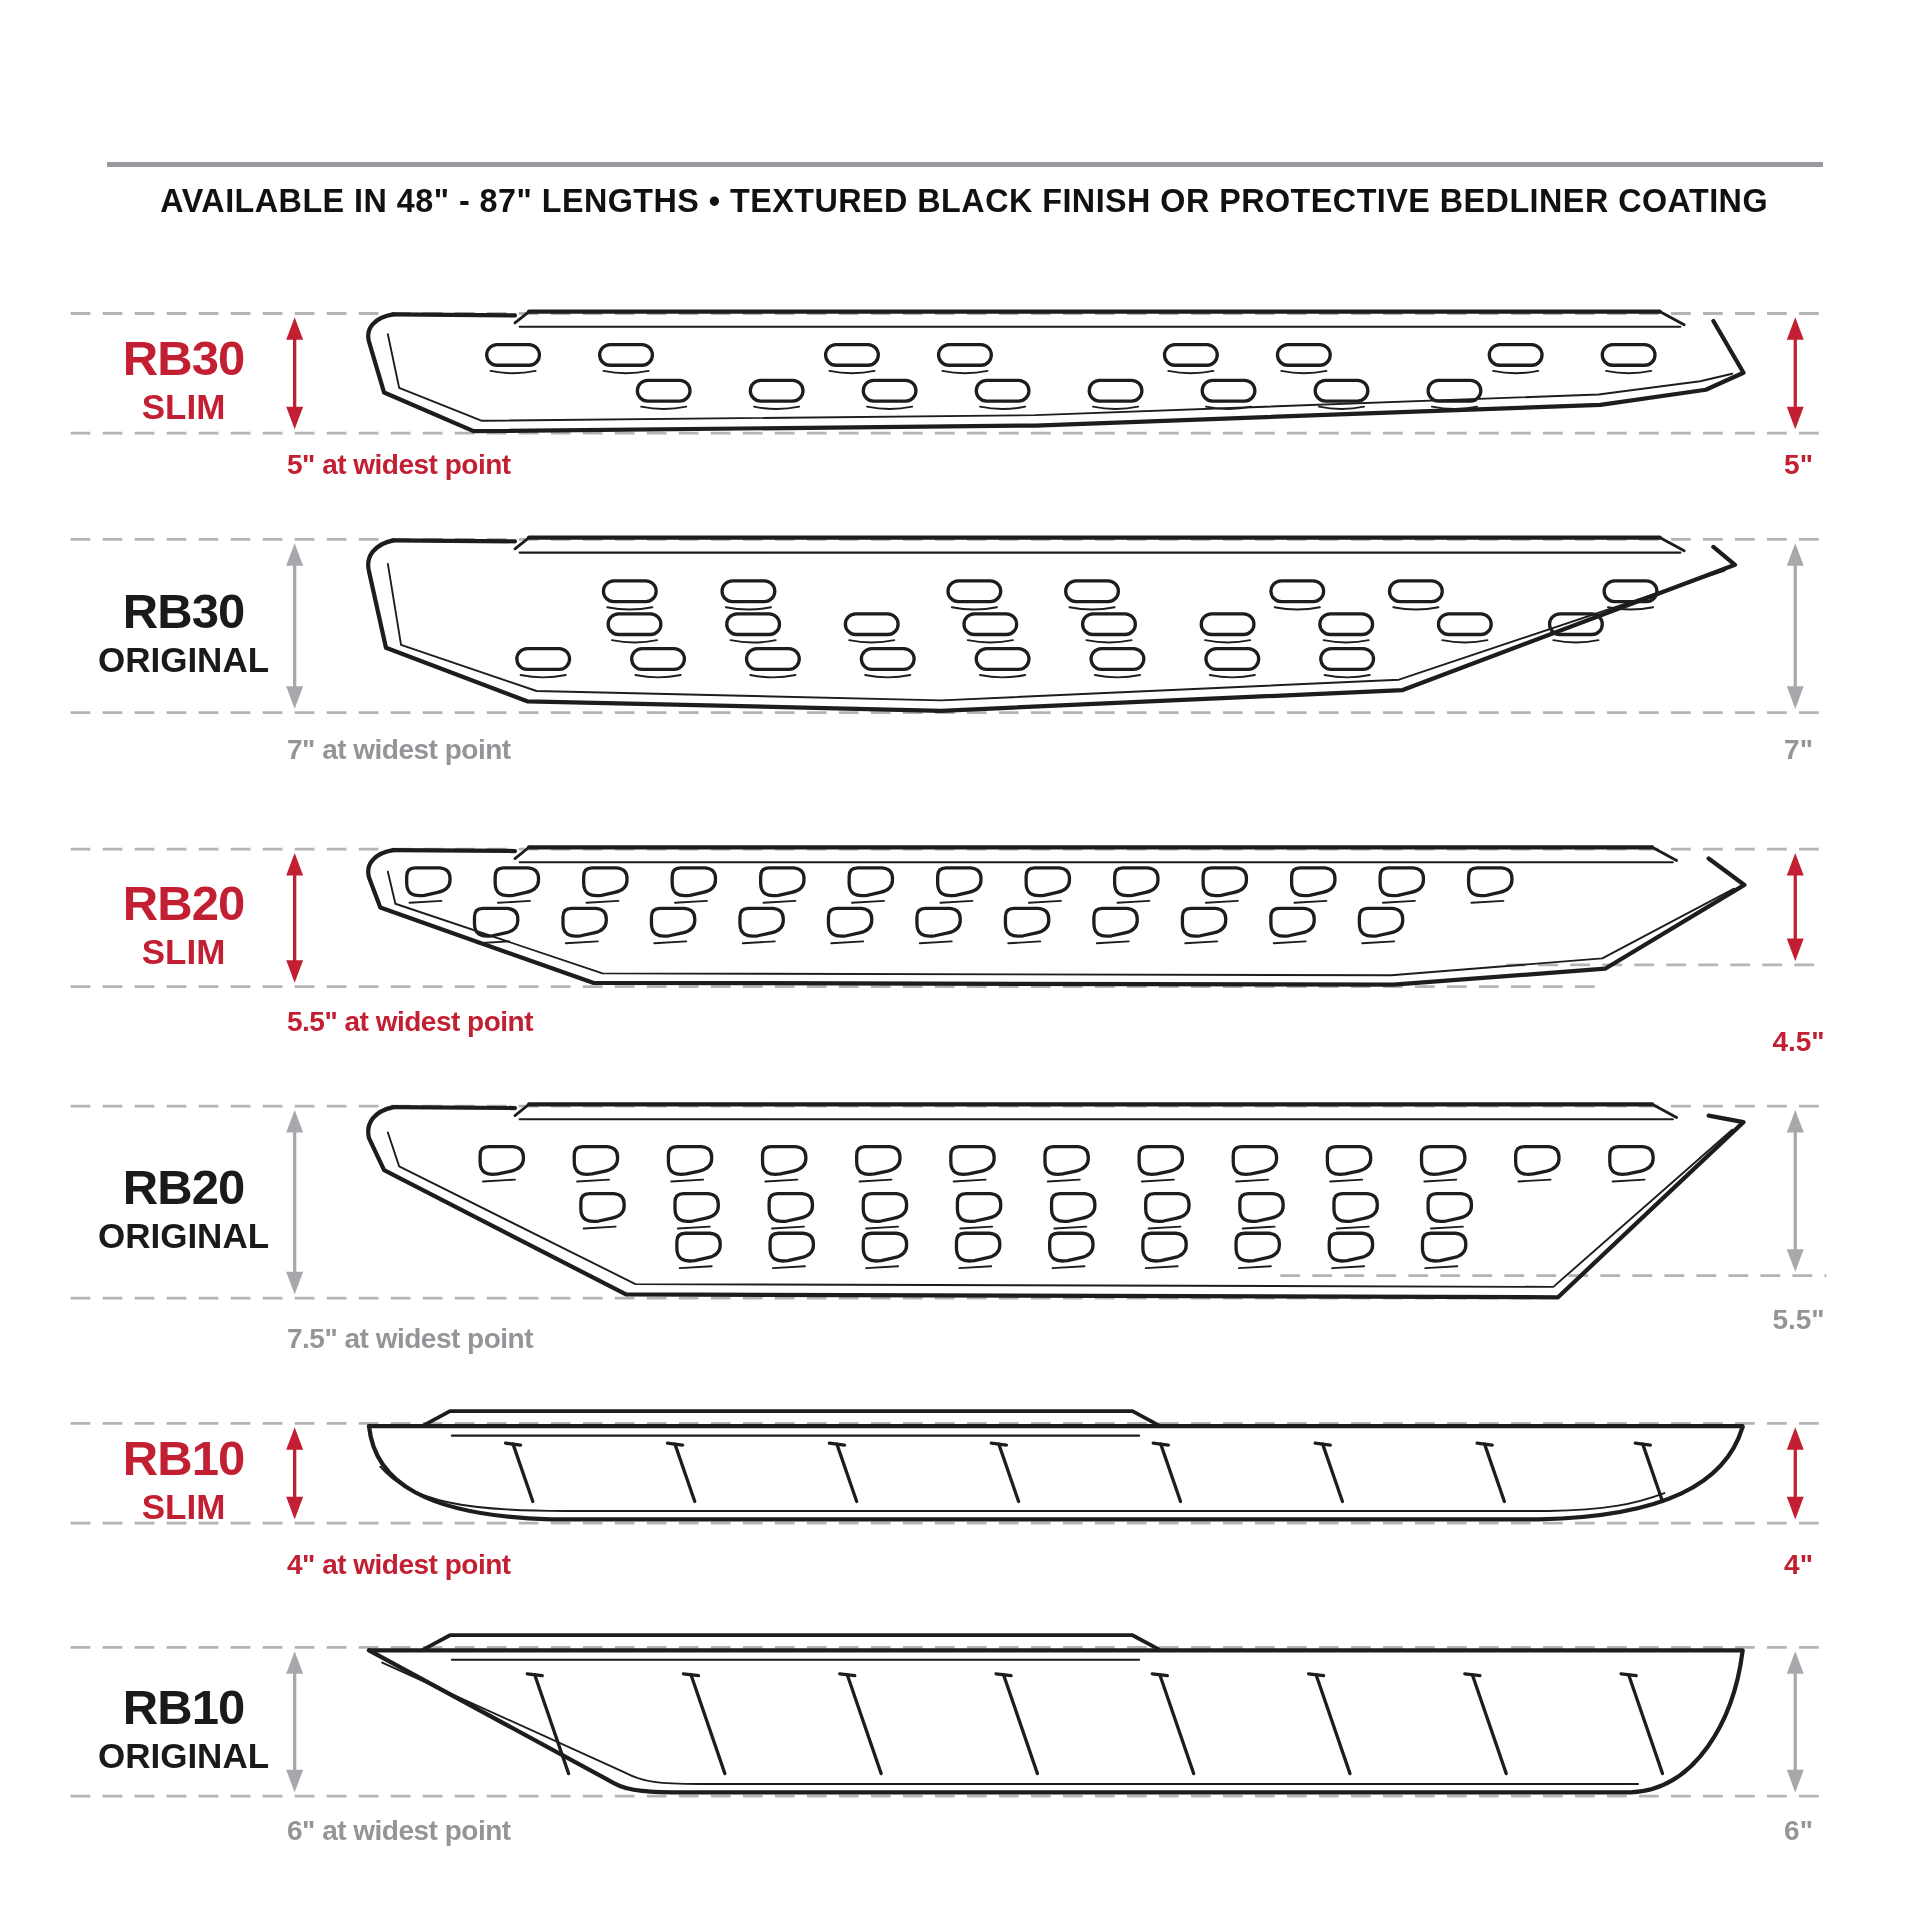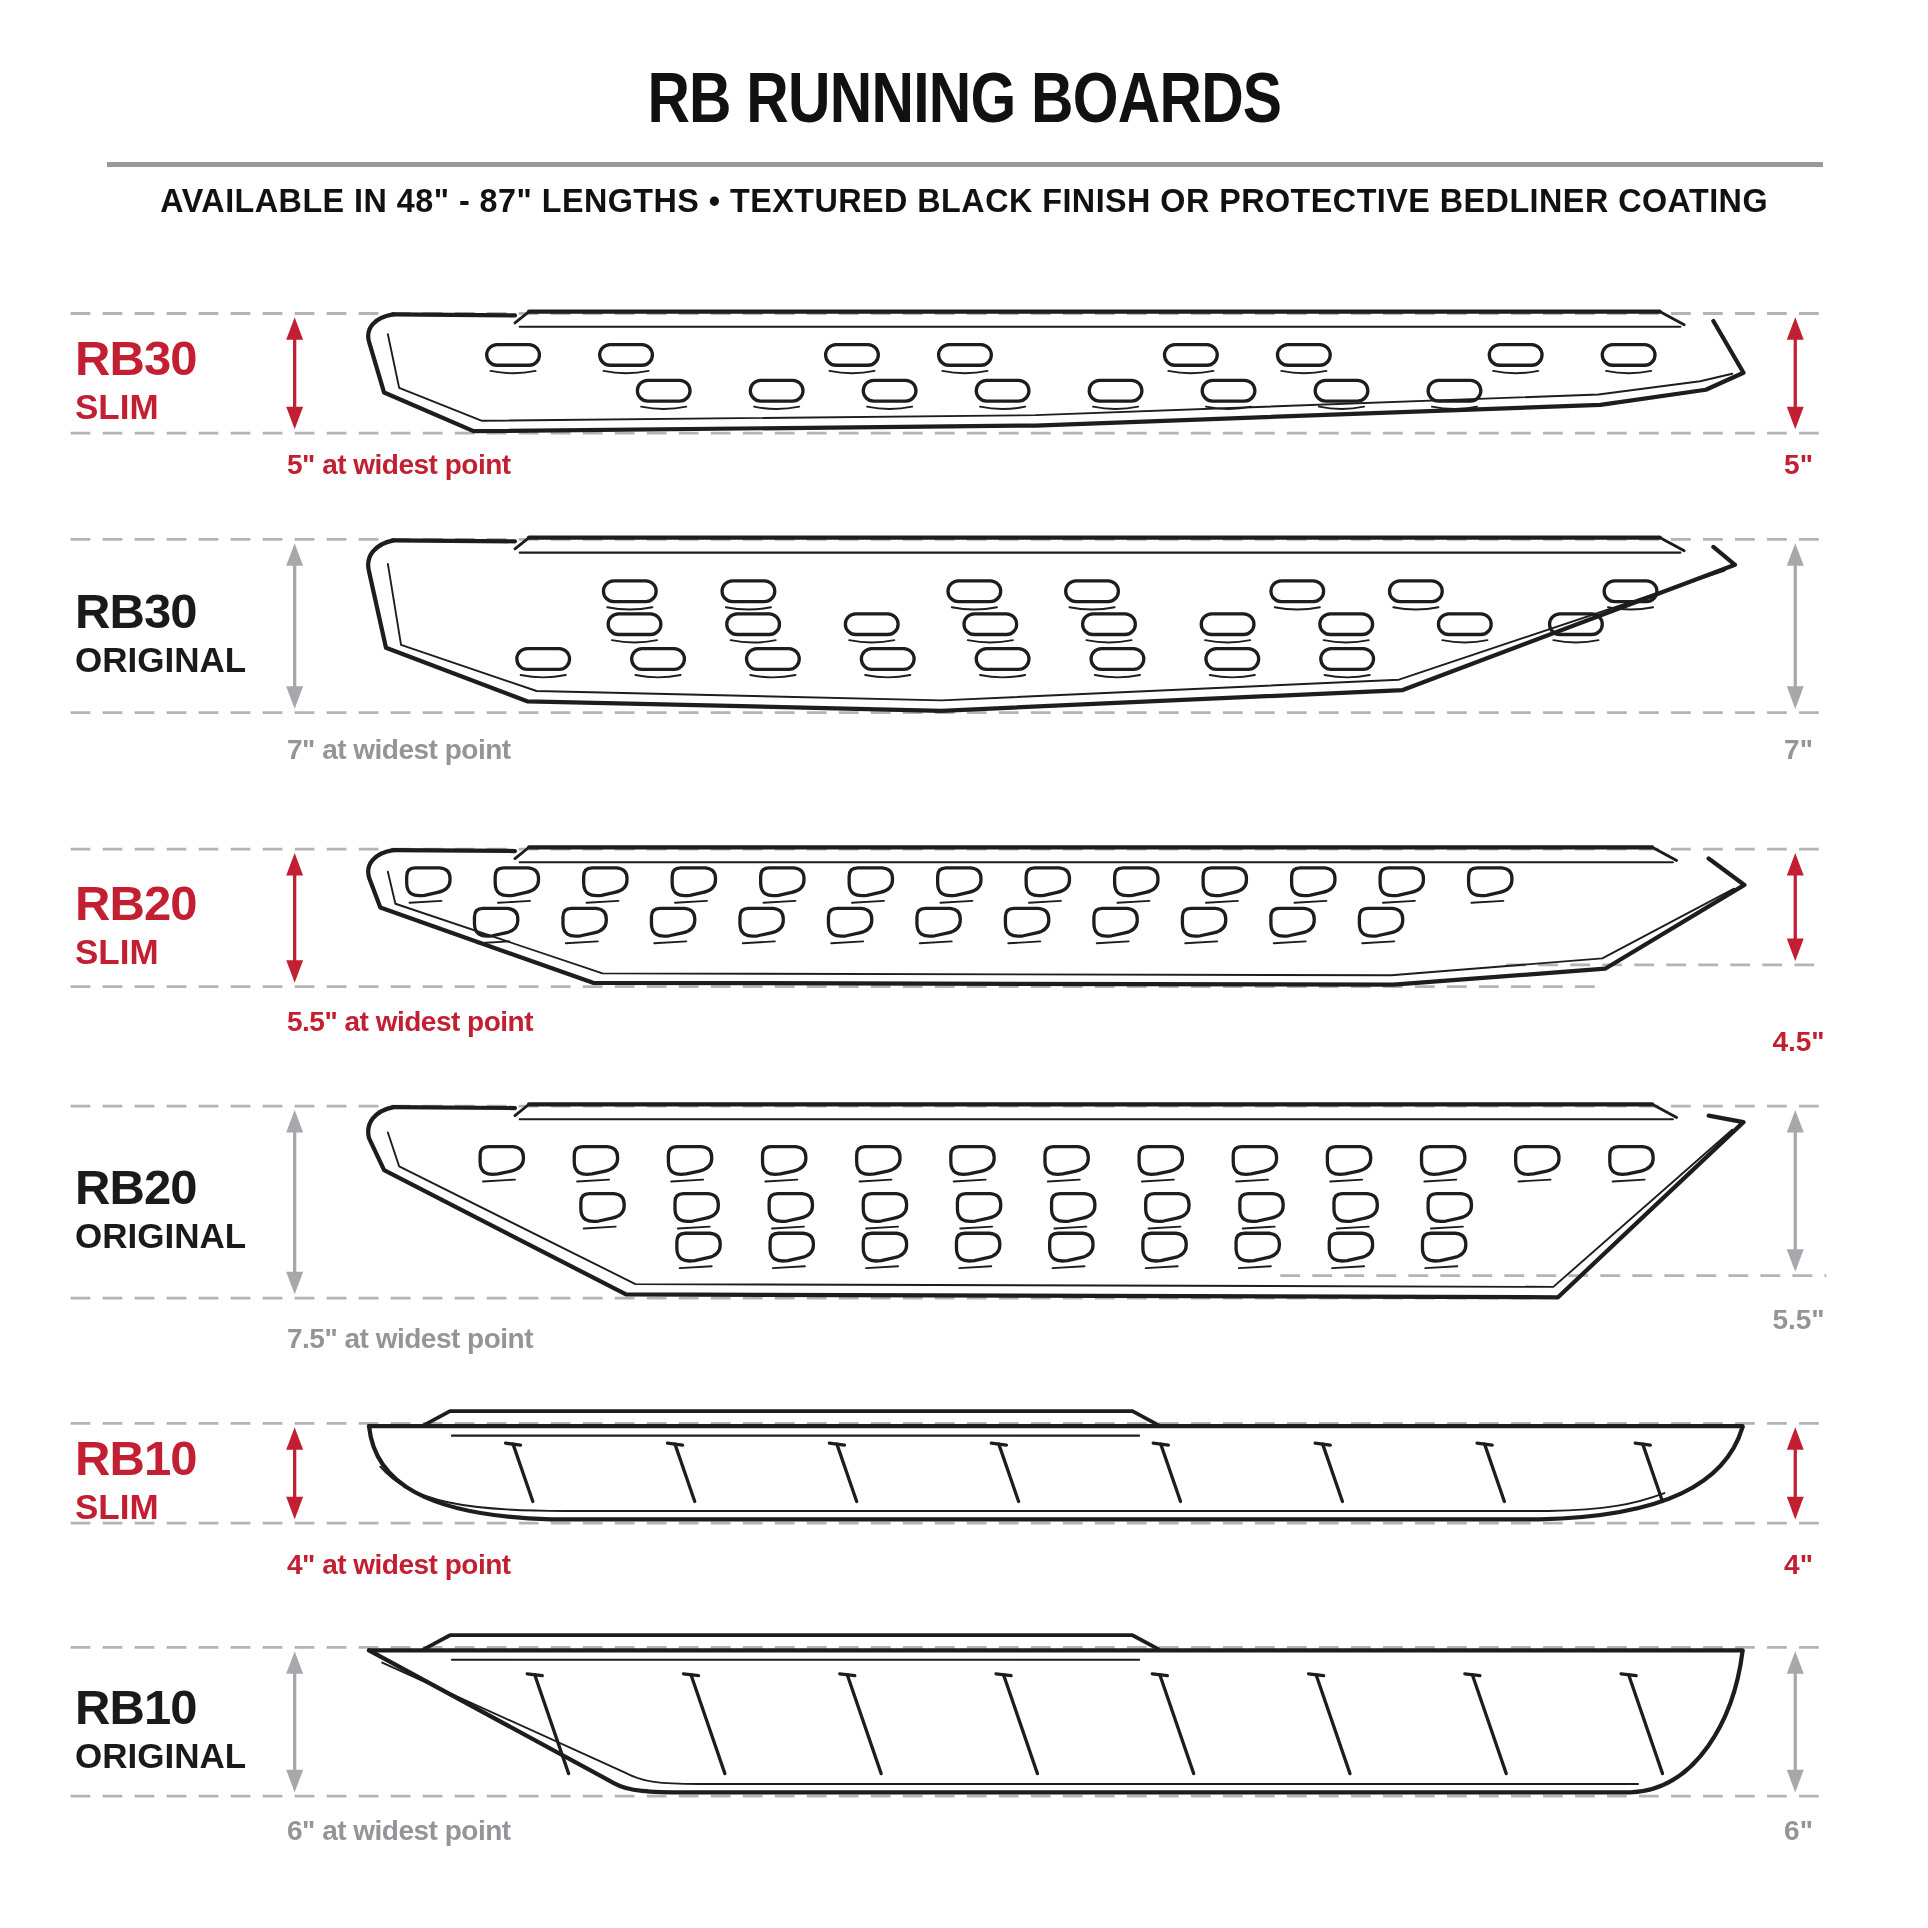--- a/index.html
+++ b/index.html
@@ -7,31 +7,30 @@
           font-family:"Liberation Sans", sans-serif;}
   .title{position:absolute;top:58px;left:0;width:1928px;text-align:center;white-space:nowrap;}
   .title span{display:inline-block;font-size:70px;font-weight:800;letter-spacing:-0.9px;
           color:#111;transform:scaleX(0.84);transform-origin:center;}
   .rule{position:absolute;top:162px;left:107px;width:1716px;height:4.7px;background:#98999c;}
   .subtitle{position:absolute;top:181px;left:0;width:1928px;text-align:center;white-space:nowrap;}
   .subtitle span{display:inline-block;font-size:34px;font-weight:700;letter-spacing:0.5px;
           color:#111;transform:scaleX(0.95);transform-origin:center;}
   svg#diagram{position:absolute;left:0;top:0;}
   .spec-row{position:absolute;left:0;top:0;width:0;height:0;}
-  .model-label{position:absolute;width:217px;line-height:1;}
+  .model-label{position:absolute;width:217px;text-align:center;line-height:1;}
   .model-name{font-size:49px;font-weight:800;letter-spacing:-0.9px;}
   .variant-name{font-size:35px;font-weight:700;margin-top:5.6px;letter-spacing:0px;}
   .dim-left{position:absolute;font-size:28px;font-weight:700;letter-spacing:-0.5px;white-space:nowrap;}
   .dim-right{position:absolute;width:141px;text-align:center;font-size:28px;font-weight:700;}
 </style>
 </head>
 <body>
 
 <div id="canvas">
-  <div class="title"><span>RB RUNNING BOARDS</span></div>
   <div class="rule"></div>
   <div class="subtitle"><span>AVAILABLE IN 48" - 87" LENGTHS   •   TEXTURED BLACK FINISH OR PROTECTIVE BEDLINER COATING</span></div>
 
   <svg id="diagram" width="1928" height="1928" viewBox="0 0 2048 2048" xmlns="http://www.w3.org/2000/svg">
       <line x1="75" y1="333" x2="1940" y2="333" stroke="#b2b4b6" stroke-width="3" stroke-dasharray="21 13"></line>
       <line x1="75" y1="460" x2="1940" y2="460" stroke="#b2b4b6" stroke-width="3" stroke-dasharray="21 13"></line>
       <line x1="313" y1="357" x2="313" y2="436" stroke="#c22032" stroke-width="3.5"></line>
       <polygon points="313,337 304,361 322,361" fill="#c22032"></polygon>
       <polygon points="313,456 304,432 322,432" fill="#c22032"></polygon>
       <line x1="1907" y1="357" x2="1907" y2="436" stroke="#c22032" stroke-width="3.5"></line>

